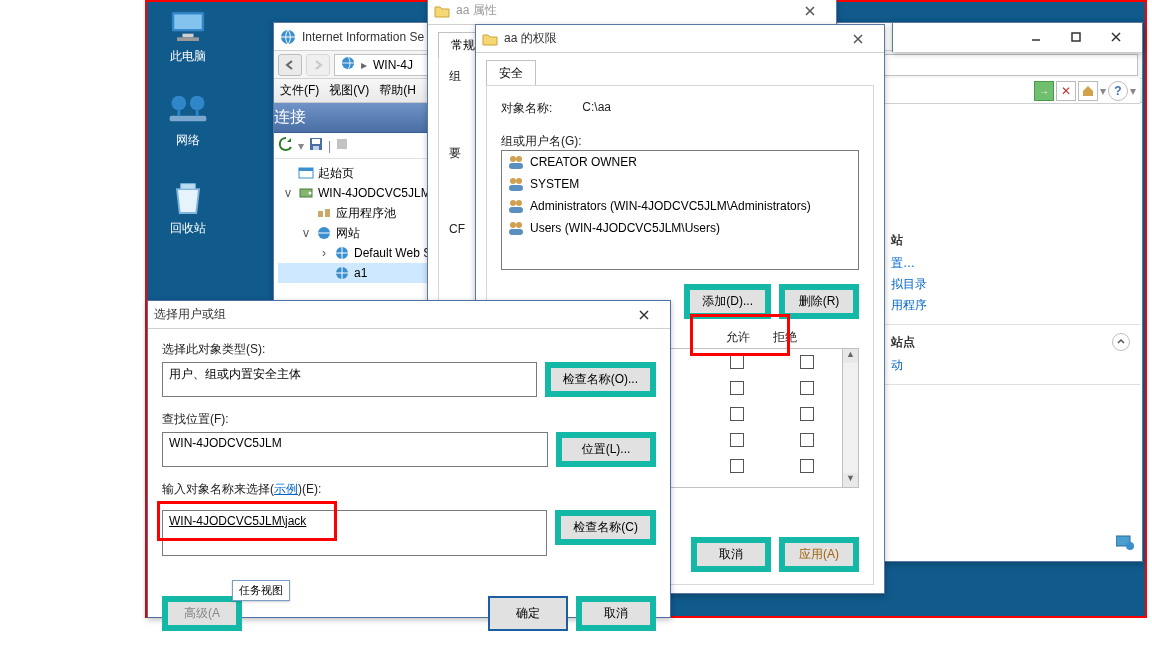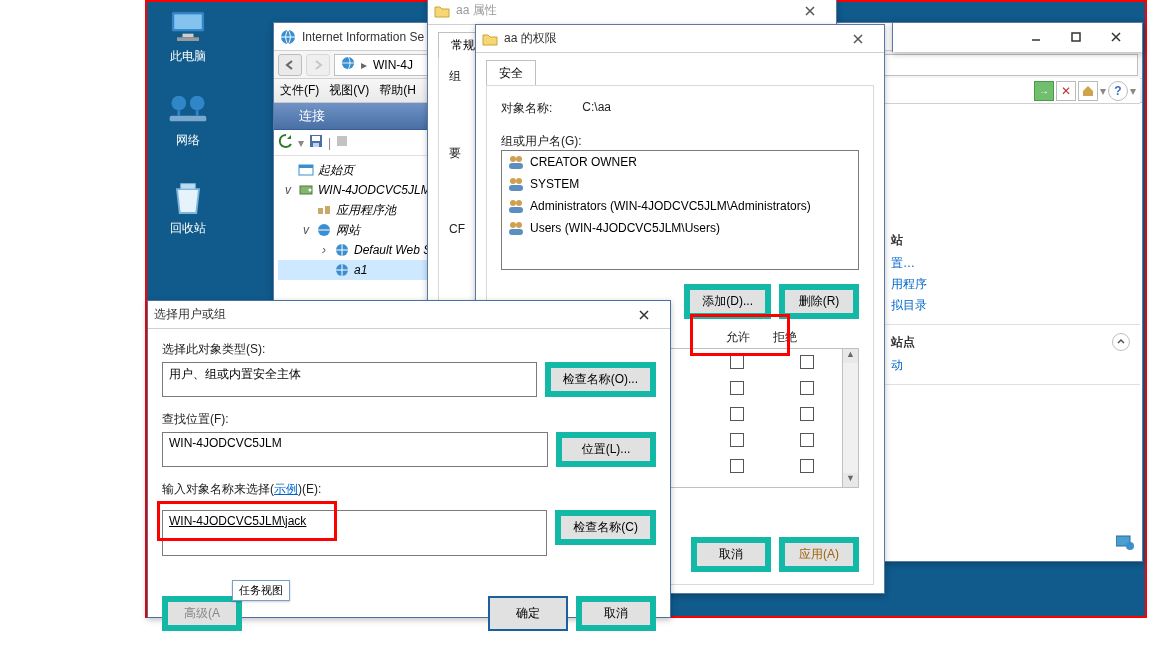--- a/index.html
+++ b/index.html
@@ -22,22 +22,22 @@
   .field { border:1px solid #7a7a7a; background:#fff; padding:3px 6px; font-size:12px; }
   .groove { border:1px solid #d9d9d9; background:#fff; }
   .tab { display:inline-block; padding:4px 12px; border:1px solid #c0c0c0; border-bottom:none; background:#fff; position:relative; top:1px; }
   .label { font-size:12px; color:#222; }
   .link { color:#0066cc; text-decoration:underline; }
   
   .iis-toolbar { height:24px; background:linear-gradient(#f7f7f7,#e9e9e9); border-bottom:1px solid #c9c9c9; display:flex; align-items:center; padding-left:6px; gap:10px; font-size:12px; }
   .iis-addr { height:28px; display:flex; align-items:center; padding:2px 4px; gap:4px; background:#f5f5f5; border-bottom:1px solid #d0d0d0; }
   .iis-addr .navbtn { width:24px; height:22px; background:#eaeaea; border:1px solid #bcbcbc; border-radius:3px; display:flex; align-items:center; justify-content:center; color:#6a6a6a; }
   .iis-addr .path { flex:1; height:22px; background:#fff; border:1px solid #c0c0c0; display:flex; align-items:center; padding:0 6px; font-size:12px; gap:6px; }
-  .iis-conn-hdr { background:linear-gradient(#6f93c6,#4a6fa5); color:#fff; padding:4px 25px; font-size:13px; border-bottom:1px solid #355e97; }
-  .tree { padding:4px 4px; font-size:12px;font-style:italic; }
+  .iis-conn-hdr { background:linear-gradient(#6f93c6,#4a6fa5); color:#fff; padding:4px 0; font-size:16px; border-bottom:1px solid #355e97; }
+  .tree { padding:4px 4px; font-size:12px; }
   .tree .row { display:flex; align-items:center; height:20px; gap:4px; padding-left:4px; }
   .tree .tw { width:12px; text-align:center; color:#555; }
   .tree .ic { width:16px; height:16px; }
   .sel { background:#cde8ff; }
   
   .permlist { border:1px solid #7a7a7a; background:#fff; }
   .permlist .prow { display:flex; align-items:center; height:22px; padding-left:6px; gap:6px; }
   .pico { width:16px; height:16px; }
   
   .chkcol { display:flex; flex-direction:column; align-items:center; gap:12px; padding-top:6px;}
@@ -201,22 +201,22 @@
         <span style="color:#888">▾</span>
         <span style="width:20px;height:20px;border:1px solid #bbb;border-radius:10px;display:flex;align-items:center;justify-content:center;color:#3a6fb5;font-weight:bold;">?</span>
         <span style="color:#888">▾</span>
       </div>
       <div style="height:120px;"></div>
       <div class="grp">
         <div class="grpttl">
             <span>站</span>
           </div>
         <a class="slink">置…</a>
+        <a class="slink">拟目录</a>
         <a class="slink">用程序</a>
-        <a class="slink">拟目录</a>
       </div>
       <div class="grp">
         <div class="grpttl">
             <span>站点</span>
             <span class="chev">
               <svg width="10" height="10" viewBox="0 0 10 10">
                 <path d="M2 6l3-3 3 3" stroke="#555" fill="none" stroke-width="1.5"></path>
               </svg>
             </span>
           </div>

